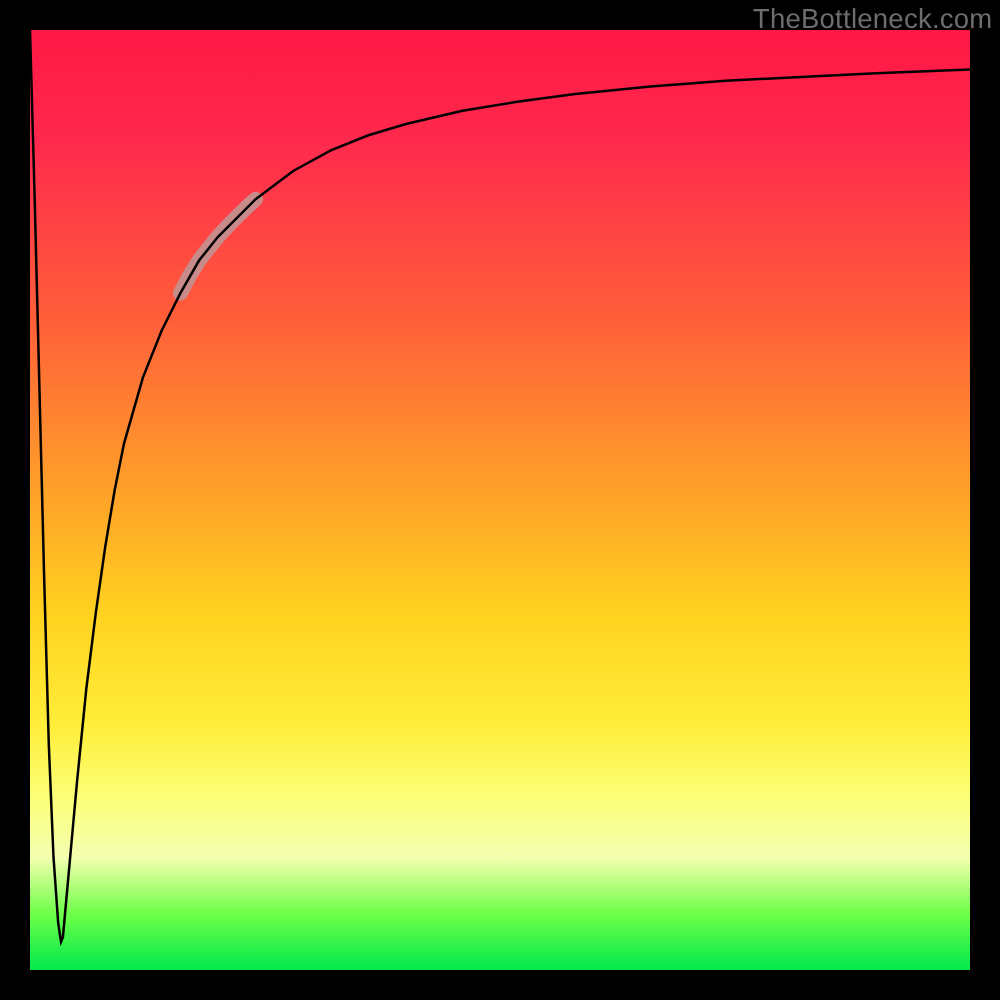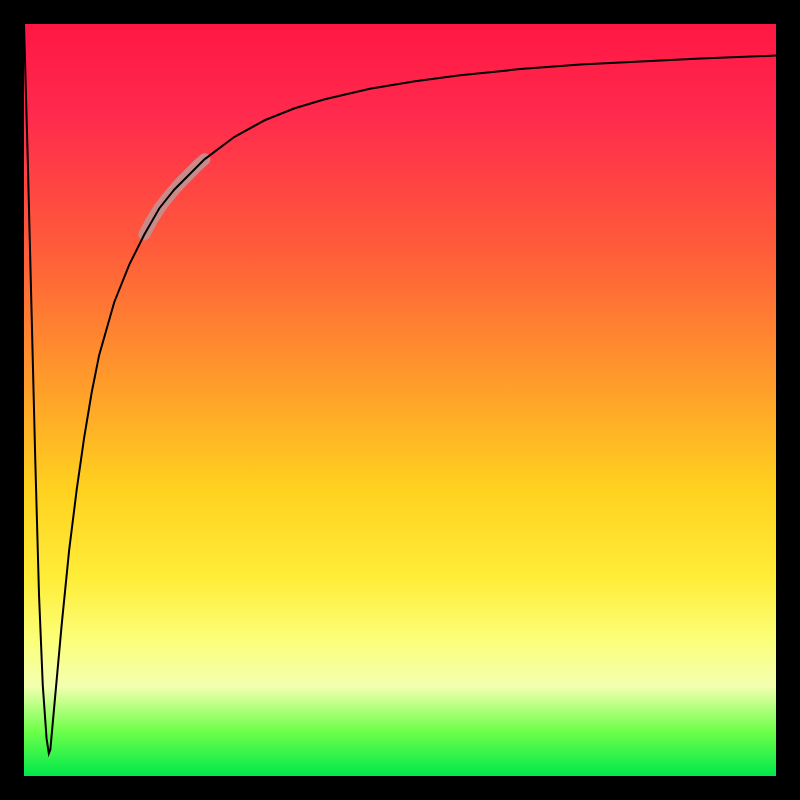--- a/index.html
+++ b/index.html
@@ -52,19 +52,20 @@
     font-size: 22px;
     letter-spacing: 0.2px;
     font-weight: 500;
     user-select: none;
   }
 </style>
 </head>
 <body>
 
 <div class="frame">
+  <div class="watermark">TheBottleneck.com</div>
   <div class="plot">
     <svg class="curve-layer" viewBox="0 0 752 752" preserveAspectRatio="none">
       <path id="seg-highlight" fill="none" d="M120.32 210.56 L127.84 196.27 L135.36 184.24 L142.88 174.46 L150.40 165.44 L157.92 157.17 L165.44 149.65 L172.96 142.13 L180.48 135.36" stroke="#c98a8a" stroke-width="12" stroke-linecap="round"></path>
       <path id="seg-main" fill="none" d="M0.00 0.00 L3.76 135.36 L7.52 285.76 L11.28 436.16 L15.04 571.52 L18.80 661.76 L22.56 714.40 L24.82 729.44 L26.32 725.68 L30.08 684.32 L37.60 601.60 L45.12 526.40 L52.64 466.24 L60.16 413.60 L67.68 368.48 L75.20 330.88 L90.24 278.24 L105.28 240.64 L120.32 210.56 L135.36 184.24 L150.40 165.44 L180.48 135.36 L210.56 112.80 L240.64 96.26 L270.72 84.22 L300.80 75.20 L345.92 64.67 L391.04 57.15 L436.16 51.14 L496.32 45.12 L556.48 40.61 L616.64 37.60 L676.80 34.59 L752.00 31.58" stroke="#000000" stroke-width="2"></path>
     </svg>
   </div>
 </div>
 
 </body></html>

